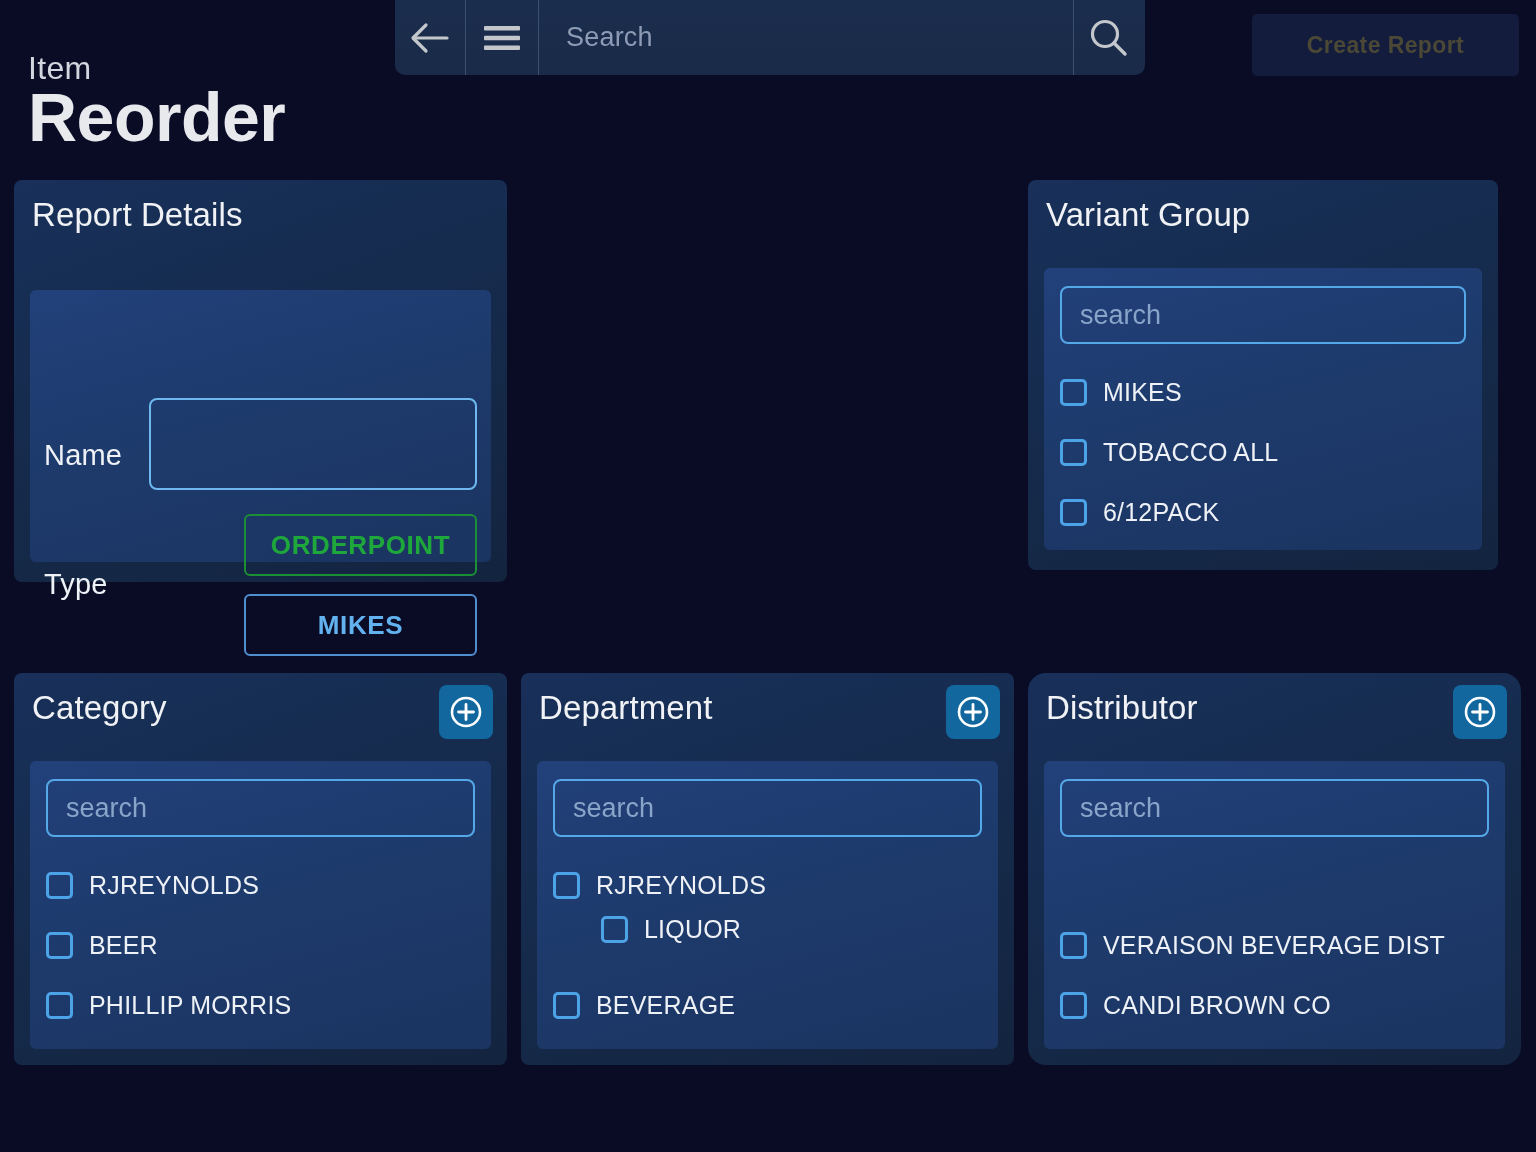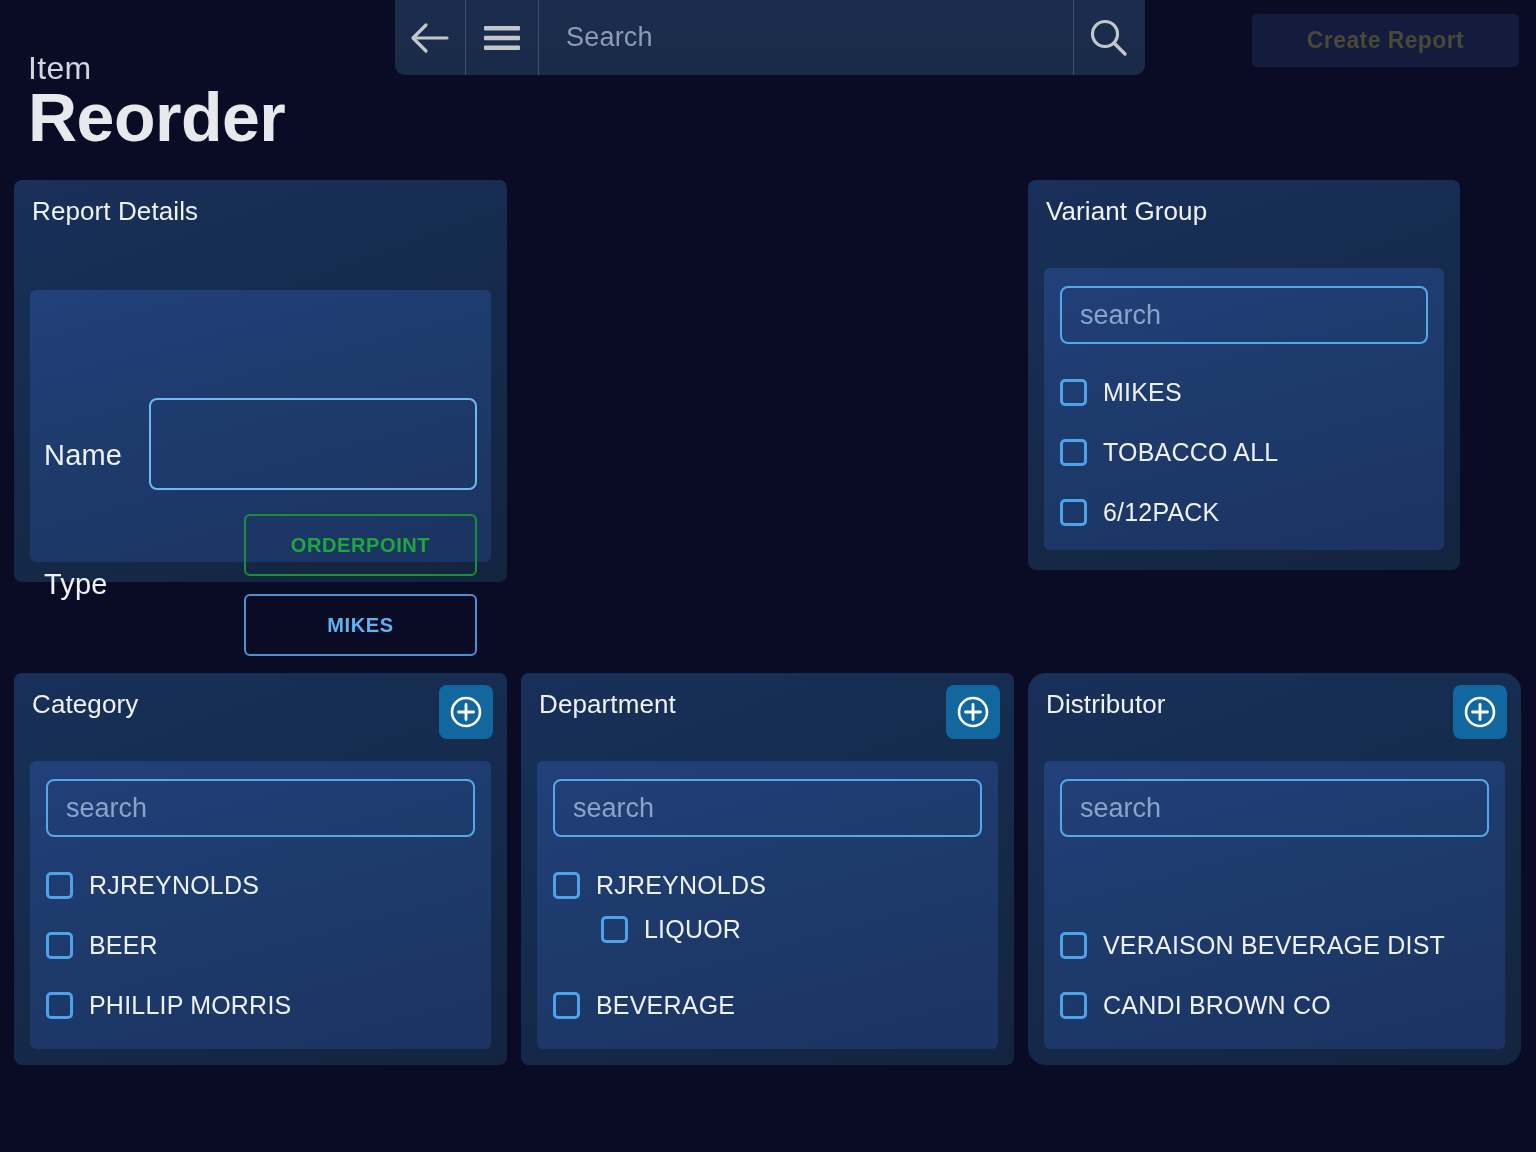--- a/index.html
+++ b/index.html
@@ -57,21 +57,21 @@
   }
 
   .ic-back, .ic-menu, .ic-mag { display:block; }
 
   
   .create-report {
     position: absolute;
     left: 1252px;
     top: 14px;
     width: 267px;
-    height: 53px;
+    height: 62px;
     background: #131c3d;
     border: none;
     border-radius: 5px;
     color: #4b4836;
     font-size: 23px;
     font-weight: bold;
     letter-spacing: .4px;
     cursor: default;
   }
 
@@ -98,21 +98,21 @@
   
   .card {
     position: absolute;
     background: linear-gradient(160deg, #18305a 0%, #152a4a 55%, #13243f 100%);
     border-radius: 8px;
   }
   .card-title {
     position: absolute;
     left: 18px;
     top: 16px;
-    font-size: 26px;
+    font-size: 33px;
     color: #f0f2f5;
     font-weight: 500;
     letter-spacing: .1px;
   }
 
   .add-btn {
     position: absolute;
     right: 14px;
     top: 12px;
     width: 54px;
@@ -190,21 +190,21 @@
     color: #eef1f6;
     font-size: 27px;
     font-family: "Liberation Sans", sans-serif;
     padding: 0 16px;
     outline: none;
   }
   .type-btn {
     position: absolute;
     background: transparent;
     border-radius: 6px;
-    font-size: 20px;
+    font-size: 26px;
     font-weight: bold;
     letter-spacing: .6px;
     font-family: "Liberation Sans", sans-serif;
     cursor: pointer;
   }
   .type-btn.orderpoint {
     border: 2px solid #1a8f36;
     color: #1ea83c;
   }
   .type-btn.sales {
@@ -265,21 +265,21 @@
       <input class="rd-name-input" style="left: 119px; top: 108px; width: 328px; height: 92px;" type="text" placeholder="">
 
       <div class="rd-field-label" style="left:14px; top:278px;">Type</div>
 
       <button class="type-btn orderpoint" style="left:214px; top:224px; width:233px; height:62px;">ORDERPOINT</button>
 
       <button class="type-btn sales" style="left:214px; top:304px; width:233px; height:62px;">MIKES</button>
     </div>
   </div>
 
-  <div class="card" style="left:1028px; top:180px; width:432px; height:390px;">
+  <div class="card" style="left:1028px; top:180px; width:470px; height:390px;">
 
     <div class="card-title">Variant Group</div>
 
     <div class="inner-panel" style="top:88px; height:282px;">
 
       <input class="search-box" style="top: 18px;" type="text" placeholder="search">
 
       <div class="opt-row" style="top:104px;">
         <span class="chk"></span>
         <span class="opt-label">MIKES</span>

